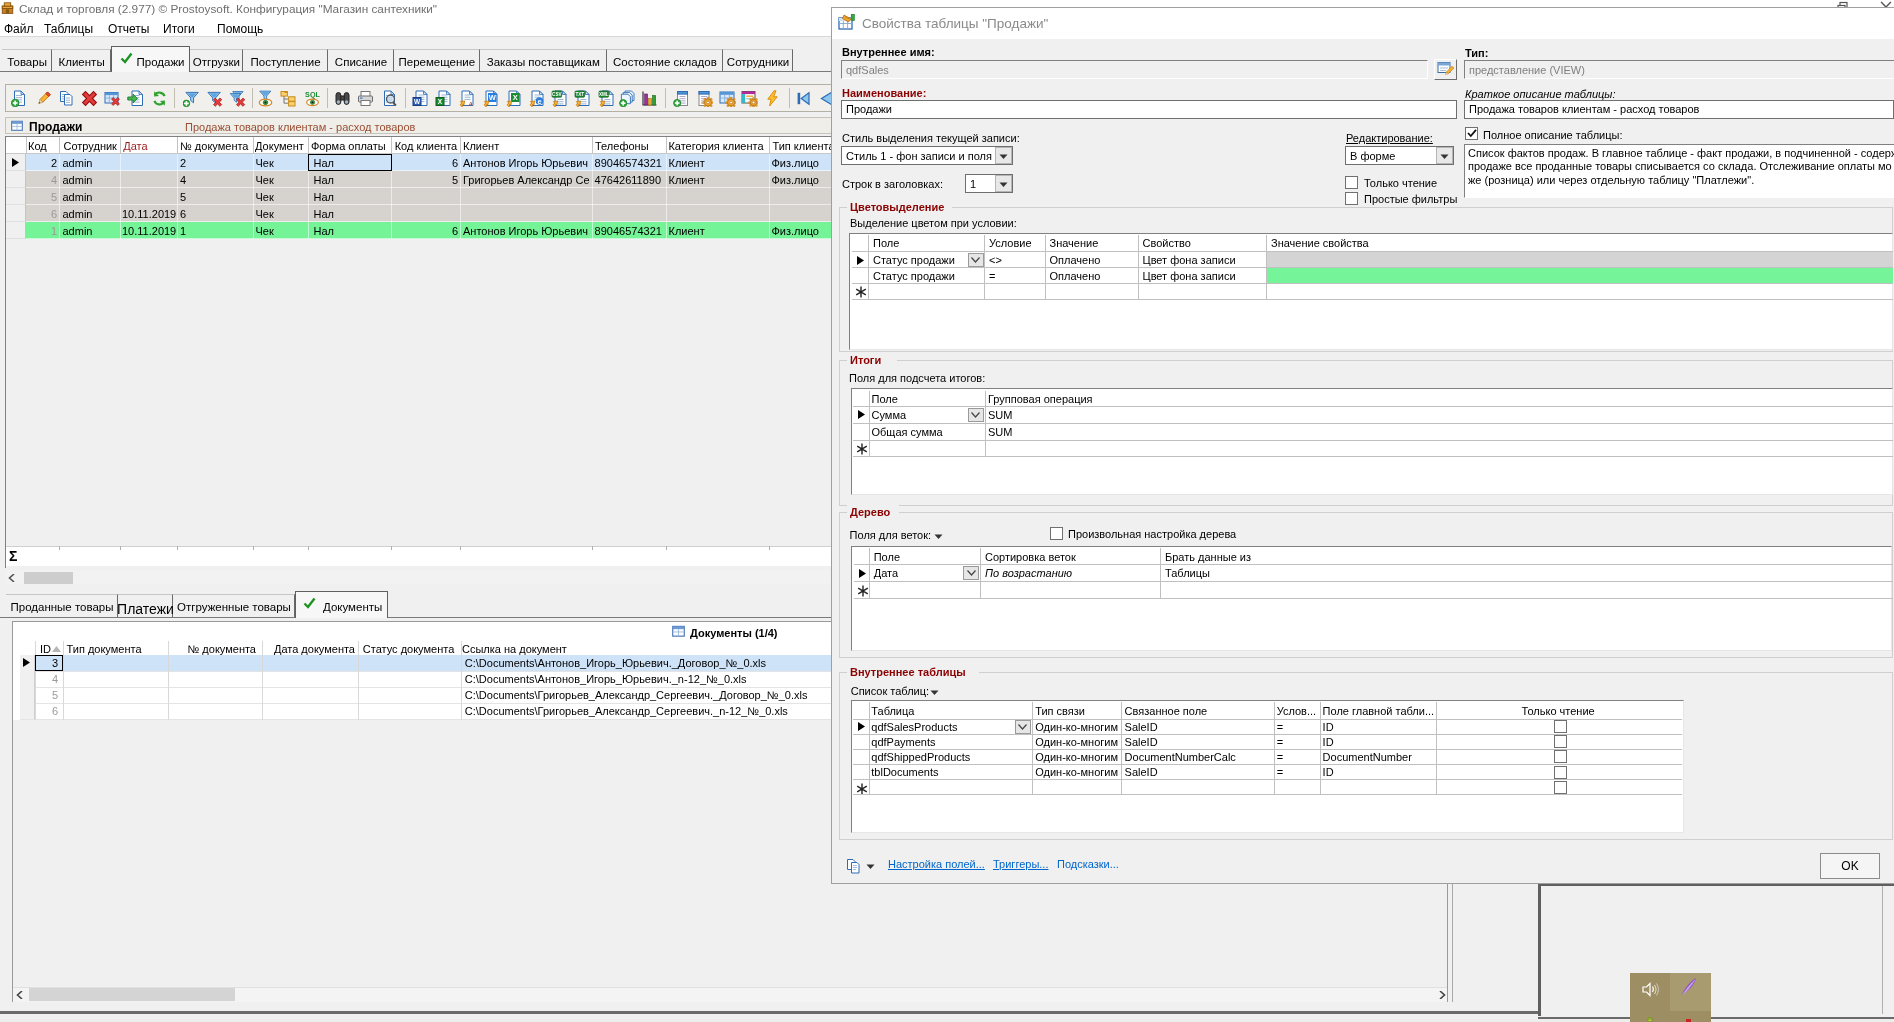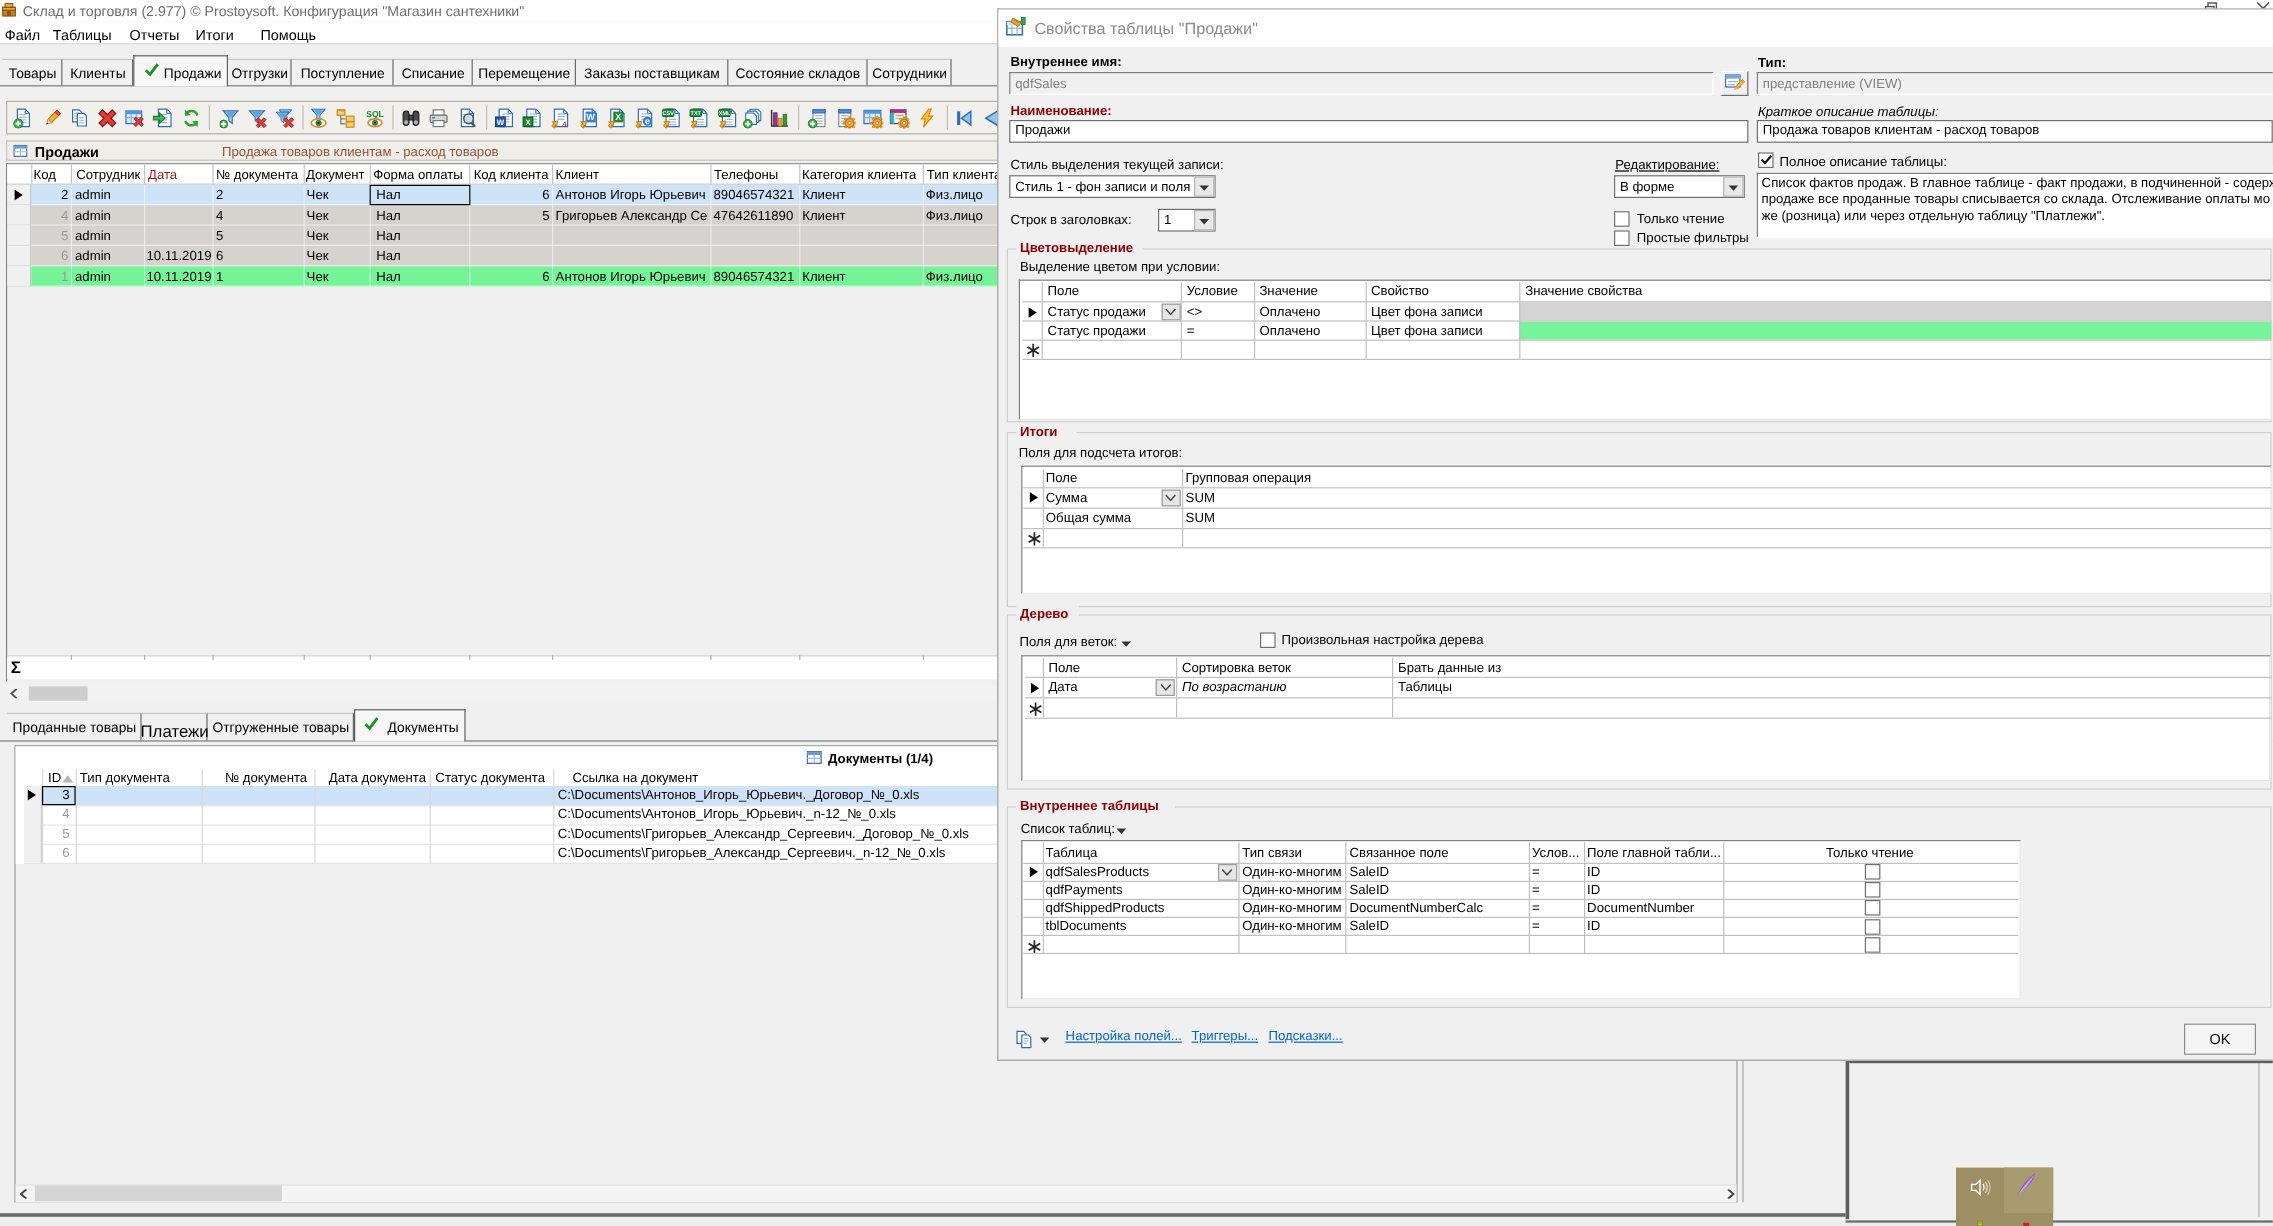--- a/index.html
+++ b/index.html
@@ -512,21 +512,21 @@
   </svg>
 <span class="tx" style="left:690px;top:627px;font-weight:bold">Документы (1/4)</span>
 <span class="tx" style="left:40px;top:643px;">ID</span>
 <svg class="ab" style="left:52px;top:646px" width="9" height="7" viewBox="0 0 9 7">
     <path d="M4.5,0 L9,6 L0,6 z" fill="#b5b5b5"></path>
   </svg>
 <span class="tx" style="left:66.5px;top:643px;">Тип документа</span>
 <span class="tx" style="left:256px;top:643px;transform:translateX(-100%);">№ документа</span>
 <span class="tx" style="left:355px;top:643px;transform:translateX(-100%);">Дата документа</span>
 <span class="tx" style="left:362.8px;top:643px;">Статус документа</span>
-<span class="tx" style="left:477px;top:643px;">Ссылка на документ</span>
+<span class="tx" style="left:462px;top:643px;">Ссылка на документ</span>
 <div class="ab" style="left:34.6px;top:654.5px;width:1412px;height:16.2px;background:#cfe3f8"></div>
 <span class="tx" style="left:58px;top:656.5px;transform:translateX(-100%);color:#000">3</span>
 <span class="tx" style="left:464.8px;top:656.5px;font-size:11px">C:\Documents\Антонов_Игорь_Юрьевич._Договор_№_0.xls</span>
 <div class="ab" style="left:20px;top:670.7px;width:1427px;height:1px;background:#e4e4e4"></div>
 <span class="tx" style="left:58px;top:672.7px;transform:translateX(-100%);color:#9a9a9a">4</span>
 <span class="tx" style="left:464.8px;top:672.7px;font-size:11px">C:\Documents\Антонов_Игорь_Юрьевич._n-12_№_0.xls</span>
 <div class="ab" style="left:20px;top:686.9px;width:1427px;height:1px;background:#e4e4e4"></div>
 <span class="tx" style="left:58px;top:688.9px;transform:translateX(-100%);color:#9a9a9a">5</span>
 <span class="tx" style="left:464.8px;top:688.9px;font-size:11px">C:\Documents\Григорьев_Александр_Сергеевич._Договор_№_0.xls</span>
 <div class="ab" style="left:20px;top:703.1px;width:1427px;height:1px;background:#e4e4e4"></div>
@@ -804,15 +804,15 @@
 <svg class="ab" style="left:845px;top:858px" width="17" height="17" viewBox="0 0 17 17">
     <path d="M2.5,1.5 h5.5 l2,2 v8 h-7.5 z" fill="#fff" stroke="#2e6db6"></path>
     <path d="M6.5,4.5 h5.5 l2,2 v8.5 h-7.5 z" fill="#fff" stroke="#2e6db6"></path>
     <path d="M8,7.5h4M8,9.5h4M8,11.5h3" stroke="#9ab6d8" stroke-width="0.9"></path>
   </svg>
 <svg class="ab" style="left:866px;top:864px" width="9" height="6" viewBox="0 0 9 6">
     <path d="M0.5,0.5 L4.5,5 L8.5,0.5 z" fill="#333"></path>
   </svg>
 <span class="tx" style="left:888px;top:858px;color:#0066cc;text-decoration:underline">Настройка полей...</span>
 <span class="tx" style="left:993px;top:858px;color:#0066cc;text-decoration:underline">Триггеры...</span>
-<span class="tx" style="left:1057px;top:858px;color:#0066cc;text-decoration:underline">Подсказки...</span>
+<span class="tx" style="left:1057px;top:858px;color:#0066cc;">Подсказки...</span>
 <div class="ab" style="left:1820px;top:853px;width:60px;height:26px;background:#f5f5f5;border:1px solid #8c8c8c"></div>
 <span class="tx" style="left:1850px;top:860px;transform:translateX(-50%);font-size:12px">OK</span>
 <div class="ab" style="left:1452px;top:884px;width:1px;height:118px;background:#a8a8a8"></div>
 </body></html>

